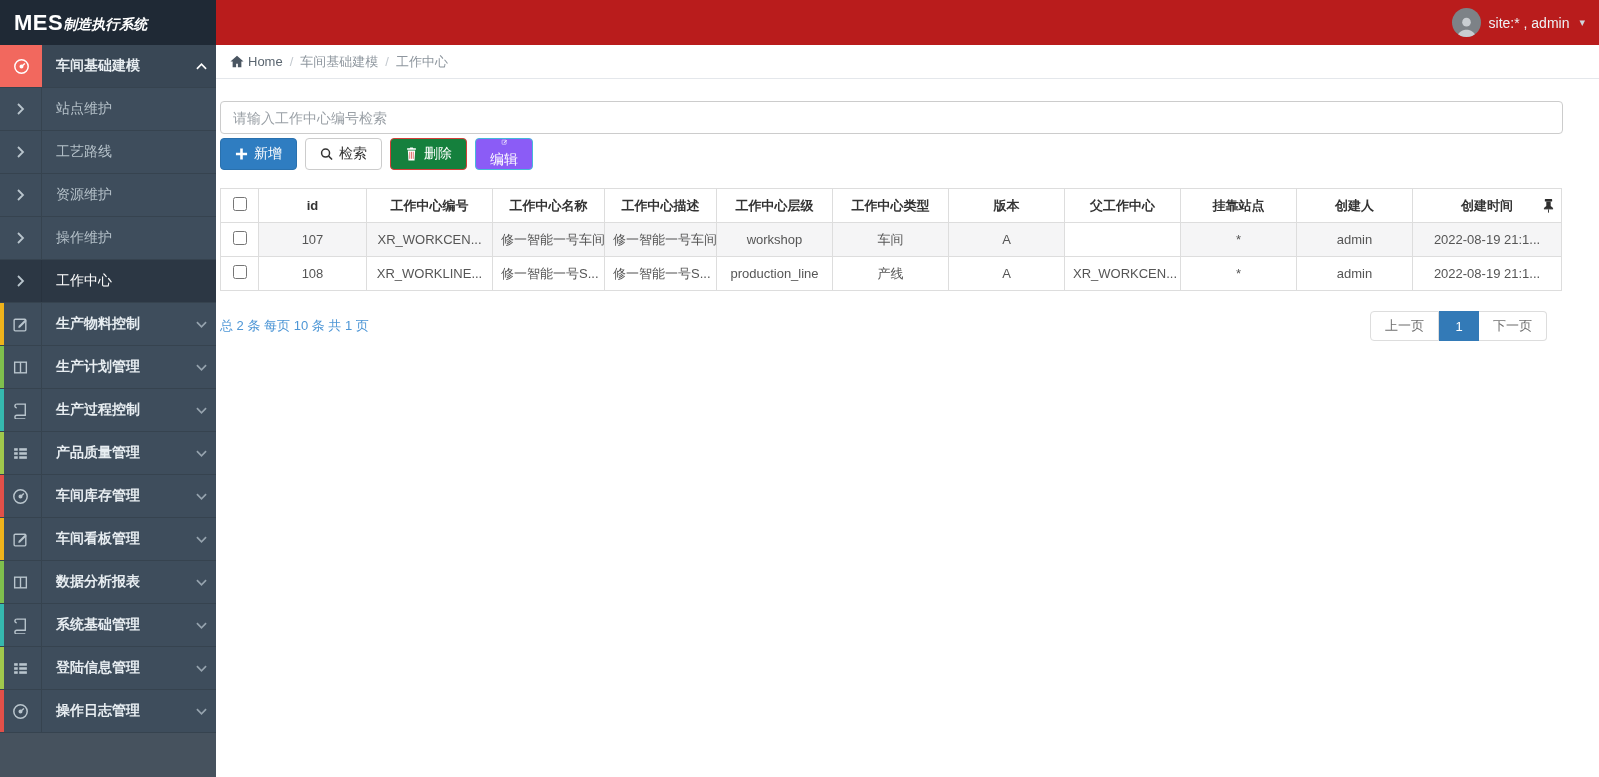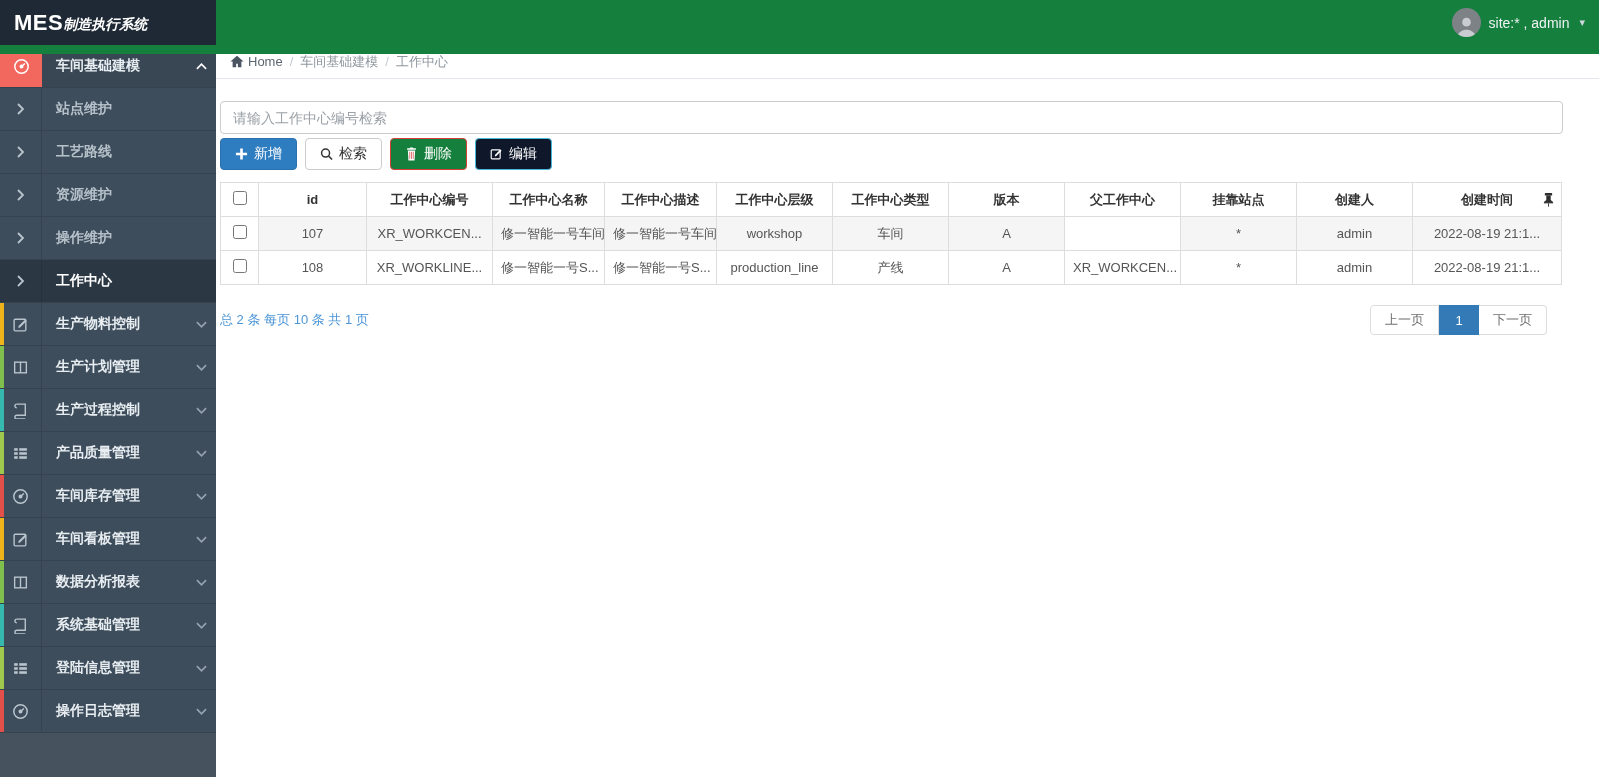--- a/index.html
+++ b/index.html
@@ -1,20 +1,20 @@
 <!DOCTYPE html>
 <html><head>
 <meta charset="utf-8">
 <style>
   * { margin:0; padding:0; box-sizing:border-box; }
   html,body { width:1599px; height:777px; overflow:hidden;
               font-family:"Liberation Sans","DejaVu Sans",sans-serif; background:#fff; }
 
   
-  .topbar { position:absolute; left:0; top:0; width:1599px; height:54px; background:#15803d; z-index:5; }
+  .topbar { position:absolute; left:0; top:0; width:1599px; height:45px; background:#b91c1c; z-index:5; }
   .logo { position:absolute; left:0; top:0; width:216px; height:45px; background:#1f2935;
           display:flex; align-items:center; padding-left:14px; color:#fff; white-space:nowrap; }
   .logo-mes { font-size:22px; font-weight:bold; letter-spacing:0.5px; }
   .logo-sub { font-size:14px; font-weight:bold; margin-top:5px;font-style:italic; }
   .topbar-right { position:absolute; right:14px; top:0; height:45px; display:flex; align-items:center;
                   gap:8px; color:#eef2f5; font-size:14px; cursor:pointer; }
   .avatar { width:29px; height:29px; border-radius:50%; background:#7d8287; overflow:hidden;
             display:flex; align-items:flex-end; justify-content:center; }
   .avatar svg { width:23px; height:23px; }
   .caret { font-size:11px; color:#cfd6dc; margin-left:2px; }
@@ -28,21 +28,21 @@
   .icon-cell { width:42px; display:flex; align-items:center; justify-content:center;
                border-right:1px solid #36434f; color:#b9c5cd; flex:none; }
   .icon-cell svg { width:17px; height:17px; }
   .mi-label { flex:1; display:flex; align-items:center; padding-left:14px; font-size:14px; font-weight:bold; }
   .mi-caret { width:30px; display:flex; align-items:center; justify-content:center; color:#96a3ae; }
   .mi-caret svg { width:11px; height:11px; }
   .menu-item.parent-active { background:#394755; }
   .menu-item.parent-active .icon-cell { background:#f2685e; color:#fff; border-right:none; }
   .menu-item.parent-active .mi-caret { color:#fff; }
   .menu-item.sub { background:#3e4d5c; }
-  .menu-item.sub .mi-label { font-weight:bold; color:#b6c2ca; }
+  .menu-item.sub .mi-label { font-weight:normal; color:#b6c2ca; }
   .menu-item.sub .icon-cell svg { width:9px; height:12px; }
   .menu-item.sub.sub-active { background:#2c3744; }
   .menu-item.sub.sub-active .mi-label { color:#fff; }
   .menu-item.sub.sub-active .icon-cell { border-right-color:#28323e; }
 
   
   .main { position:absolute; left:216px; top:45px; width:1383px; height:732px; background:#fff; }
   .breadcrumb { height:34px; display:flex; align-items:center; padding-left:14px; gap:7px;
                 font-size:13px; color:#8e969e; border-bottom:1px solid #e4e7eb; background:#fff; }
   .crumb-home { display:flex; align-items:center; gap:4px; color:#5b6670; cursor:pointer; }
@@ -56,23 +56,23 @@
   .search-input::placeholder { color:#9aa0a6; }
 
   .toolbar { display:flex; gap:8px; margin-top:4px; }
   .btn { height:32px; display:inline-flex; align-items:center; gap:6px; padding:0 14px;
          border-radius:4px; font-size:14px; border:1px solid transparent; cursor:pointer;
          font-family:inherit; }
   .btn svg { width:13px; height:14px; }
   .btn-primary { background:#2f7dc1; border-color:#2a71ae; color:#fff; }
   .btn-default { background:#fff; border-color:#ccc; color:#333; }
   .btn-danger  { background:#15803d; border-color:#d43f3a; color:#fff; }
-  .btn-info    { background:#0f172a; border-color:#46b8da; color:#fff; }
-
-  table.grid { border-collapse:collapse; table-layout:fixed; width:1341px; margin-top:12px;
+  .btn-info    { background:#8b5cf6; border-color:#46b8da; color:#fff;flex-direction:column; }
+
+  table.grid { border-collapse:collapse; table-layout:fixed; width:1341px; margin-top:18px;
                font-size:13px; color:#555; }
   table.grid th, table.grid td { border:1px solid #ddd; height:34px; text-align:center;
                overflow:hidden; white-space:nowrap; padding:0 8px; }
   table.grid th { color:#333; font-weight:bold; font-size:13px; position:relative; background:#fff; }
   table.grid td.chk, table.grid th.chk { padding:0; background:#fff; }
   tr.striped td { background:#f5f5f6; }
   tr.striped td.chk, tr.striped td.unstriped { background:#fff; }
   td.cell-left { text-align:left; }
   .pin { position:absolute; right:7px; top:9px; width:11px; height:15px; color:#2e2e2e; cursor:pointer; }
   input[type=checkbox] { width:14px; height:14px; cursor:pointer; }

